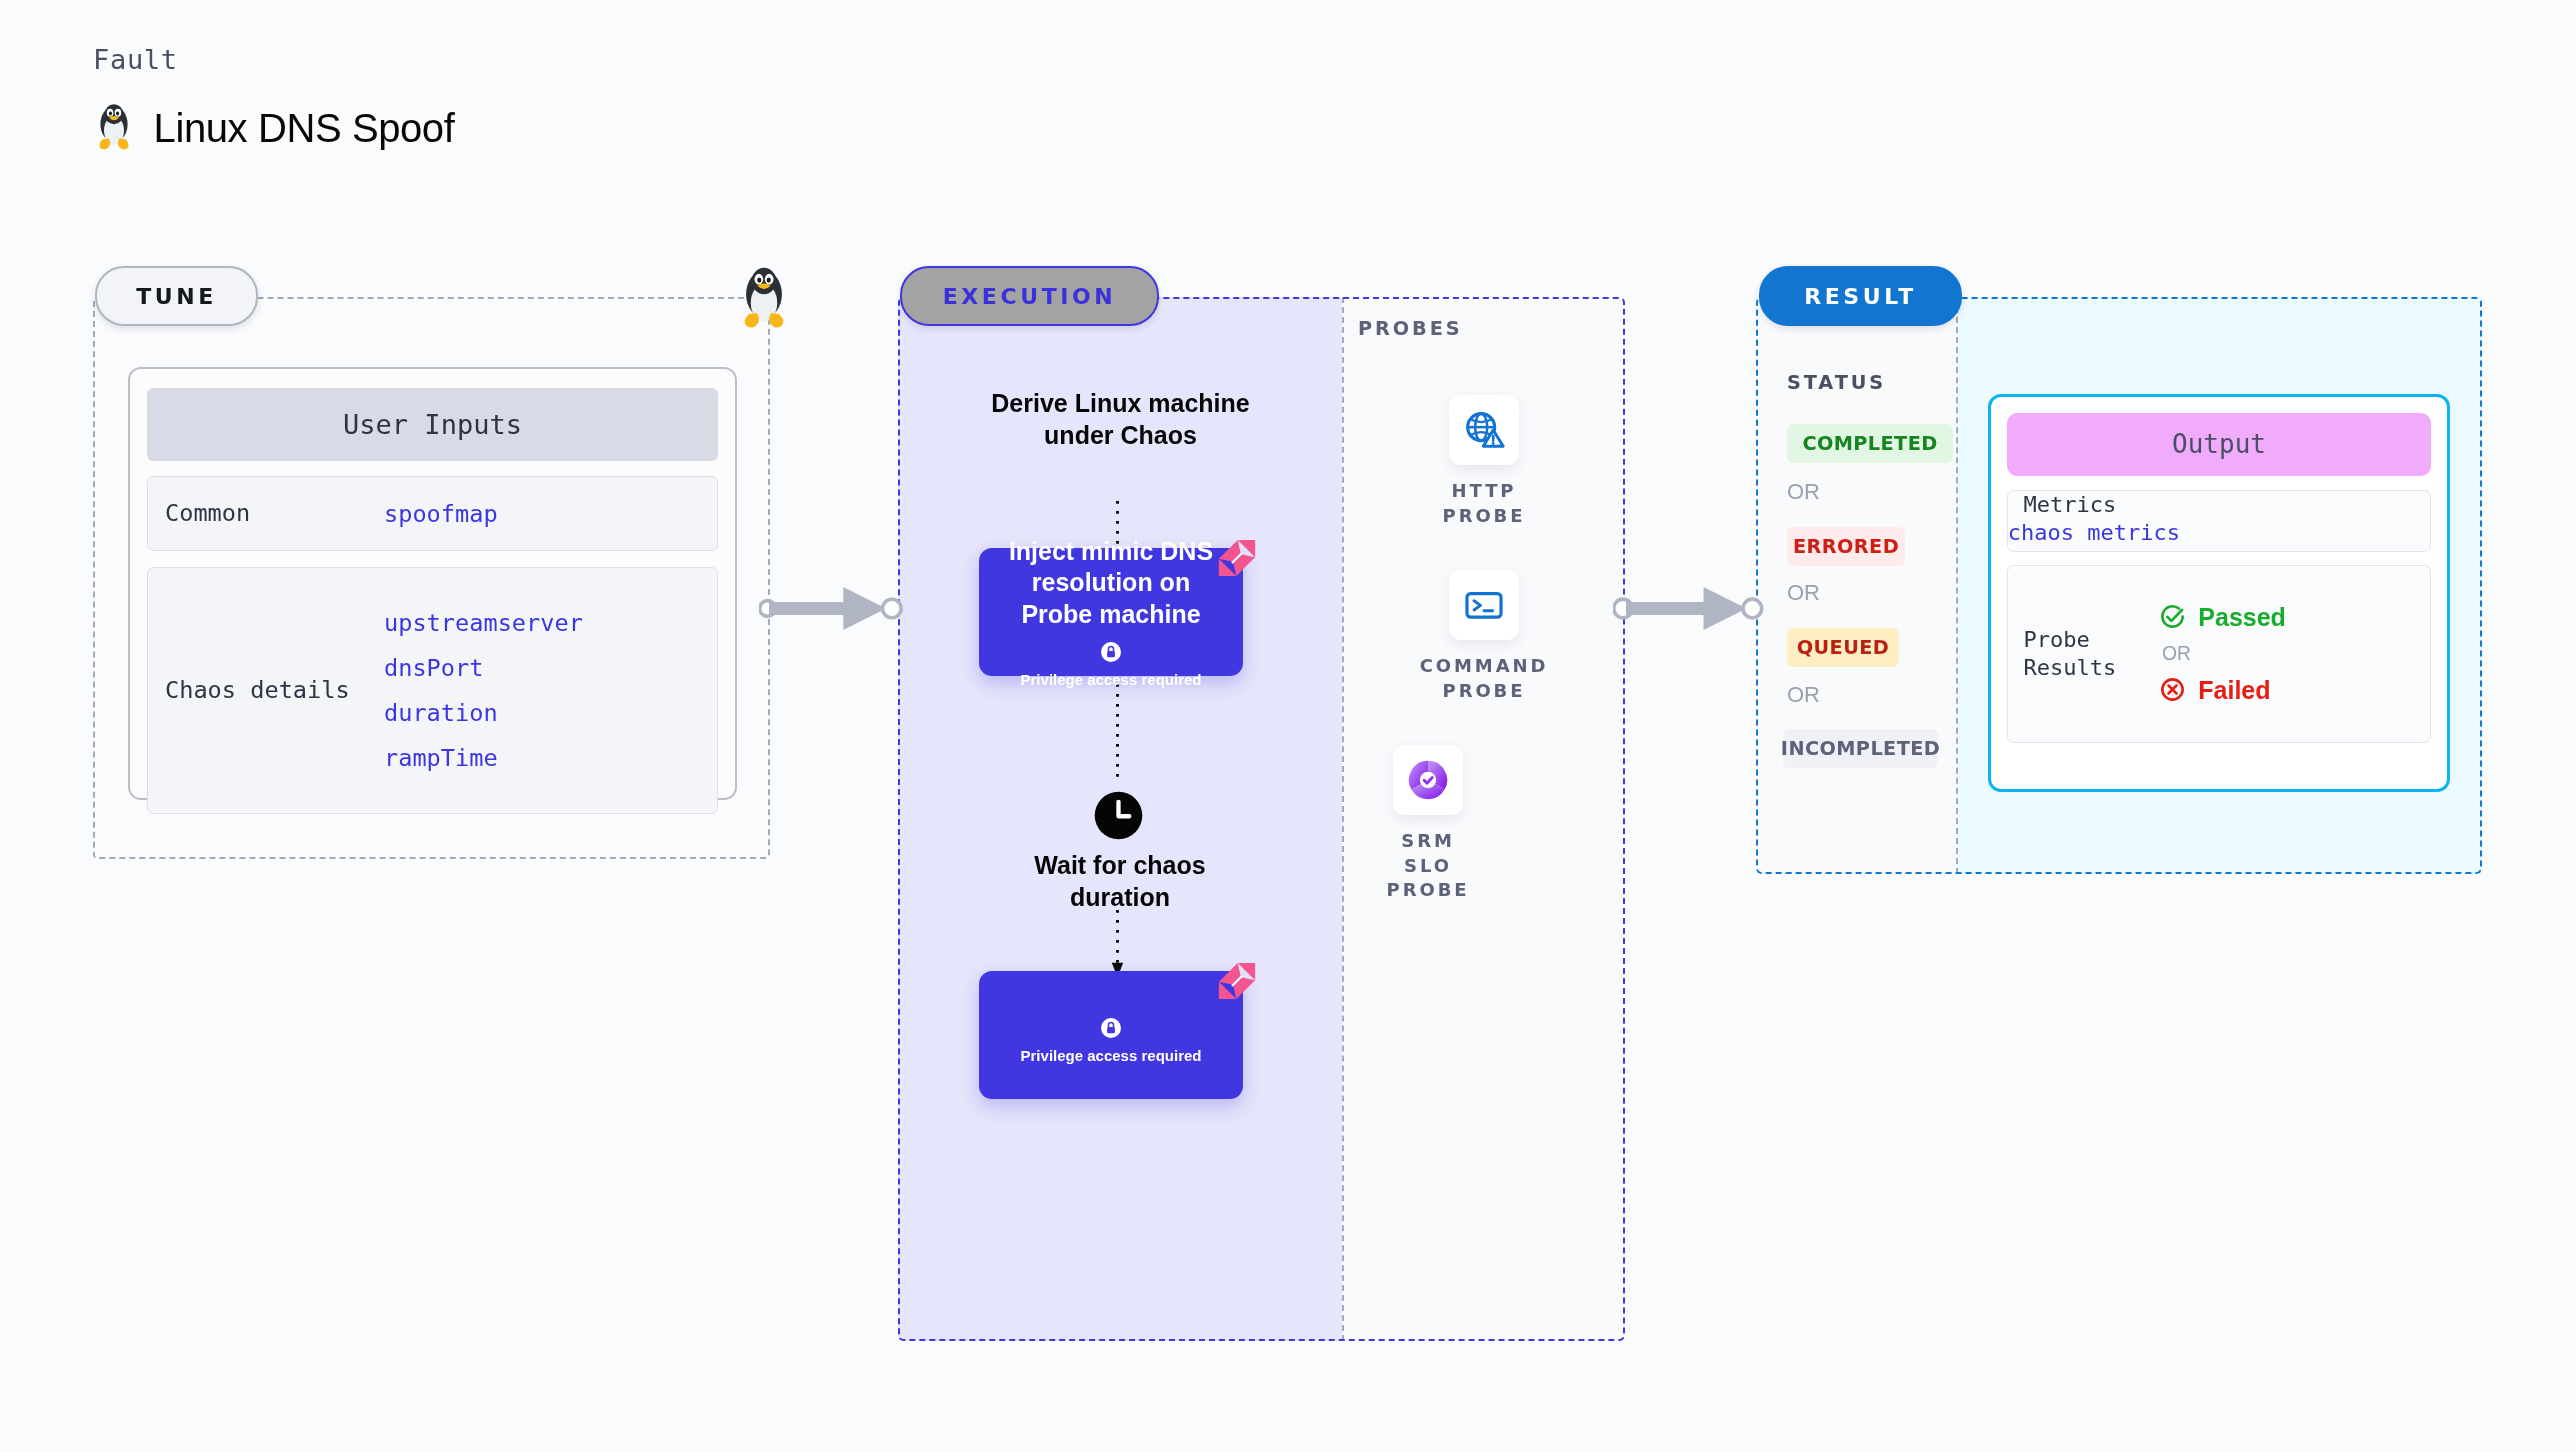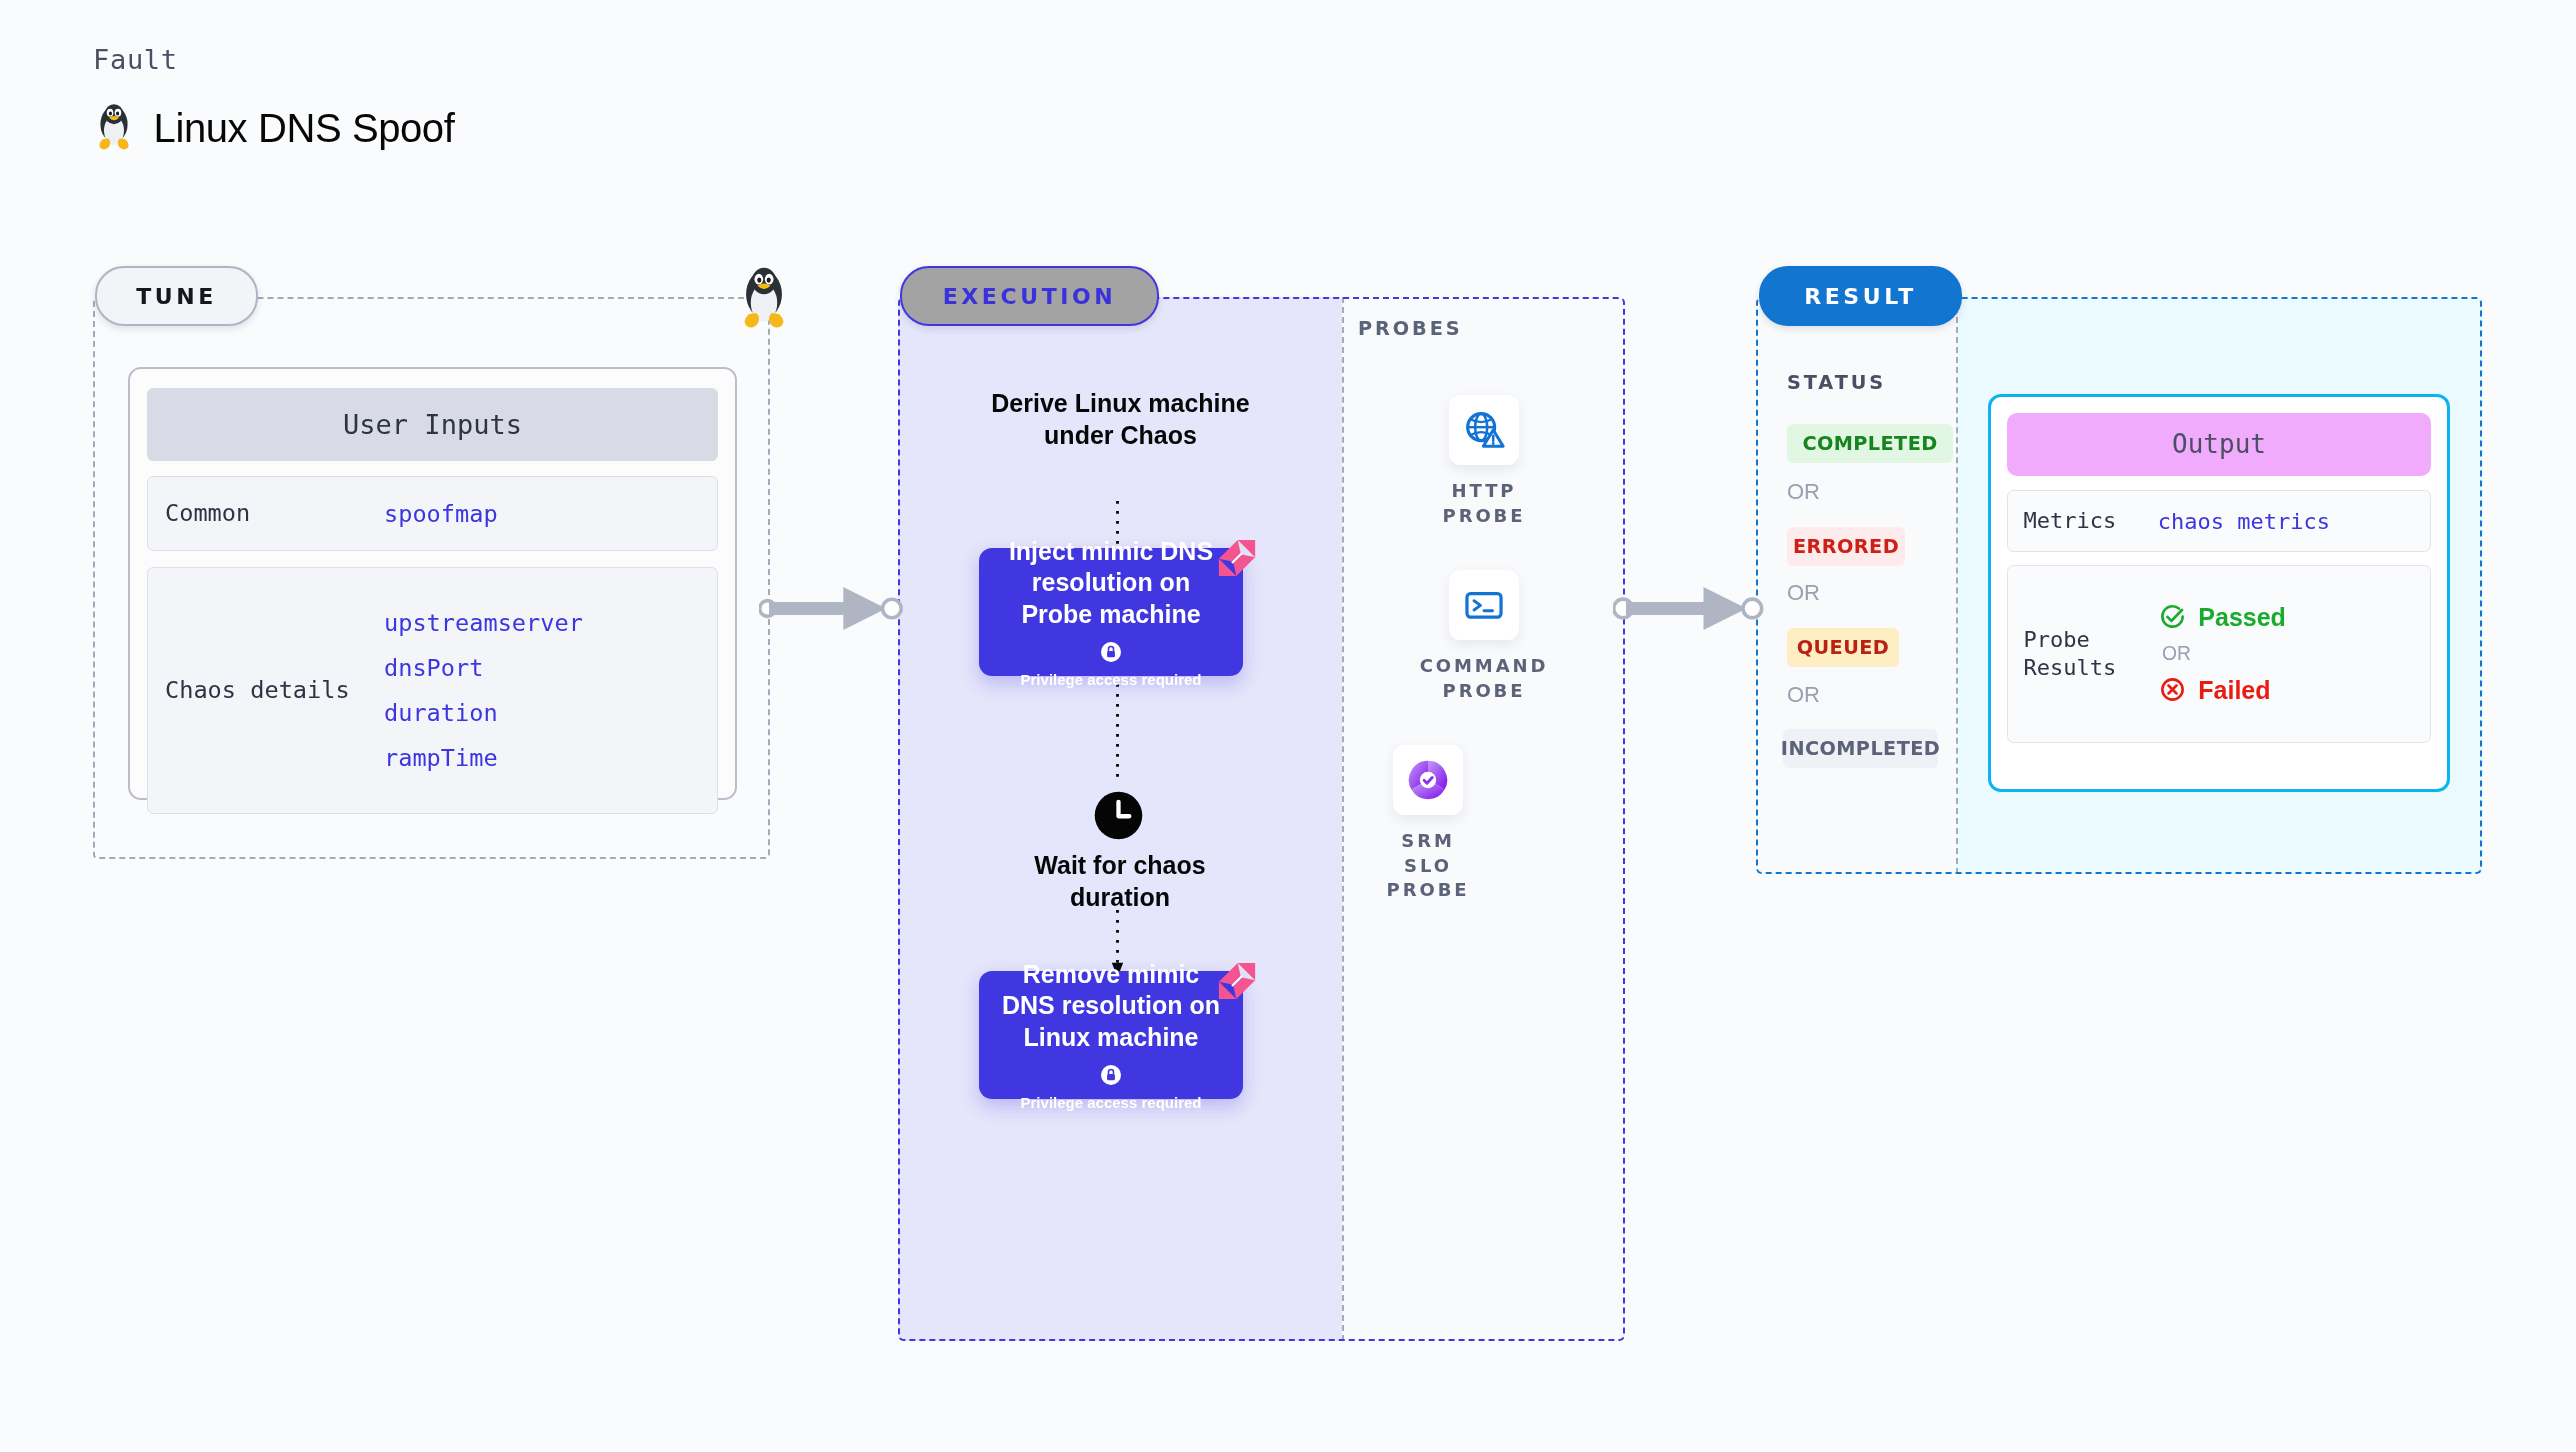--- a/index.html
+++ b/index.html
@@ -161,21 +161,21 @@
     position:absolute;left:1988px;top:394px;width:462px;height:398px;
     background:#fff;border:3.6px solid #0bb4ef;border-radius:13px;box-sizing:border-box;
   }
   #out-head{
     margin:15.8px 15.8px 0 15.8px;height:63px;background:#f0abfc;border-radius:10px;
     display:flex;align-items:center;justify-content:center;
     font-family:"DejaVu Sans Mono","Liberation Mono",monospace;font-size:26px;color:#4a4f63;
   }
   #out-metrics{
     margin:14.3px 15.8px 0 15.8px;height:62px;background:#fafbfd;border:1.4px solid #e1e4eb;border-radius:6.4px;
-    display:flex;align-items:center;box-sizing:border-box;
+    display:flex;box-sizing:border-box;flex-direction:column;
   }
   #out-probe{
     margin:13px 15.8px 0 15.8px;height:178px;background:#fafbfd;border:1.4px solid #e1e4eb;border-radius:6.4px;
     display:flex;align-items:center;box-sizing:border-box;
   }
   .out-key{
     font-family:"DejaVu Sans Mono","Liberation Mono",monospace;
     font-size:22px;color:#2f3444;width:150px;padding-left:15.8px;box-sizing:border-box;line-height:1.3;
   }
   .out-val-link{font-family:"DejaVu Sans Mono","Liberation Mono",monospace;font-size:22px;color:#3b36e0;}
@@ -305,21 +305,20 @@
 </div>
 
 <div class="exec-title" style="left:984px;top:849px;width:272px;">Wait for chaos duration</div>
 
 <svg class="dotted-arrow" style="left:1106px;top:910px;" width="23" height="70" viewBox="0 0 32 98">
   <line x1="16" y1="0" x2="16" y2="76" stroke="#0b0b0b" stroke-width="4" stroke-dasharray="4 10"></line>
   <polygon points="8,74 24,74 16,94" fill="#0b0b0b"></polygon>
 </svg>
 
 <div class="step-card" style="left:979px;top:971px;width:264px;height:128px;">
-  <div class="step-title">Remove mimic DNS resolution on Linux machine</div>
   <div class="priv">
     <span>
       <svg width="20" height="20" viewBox="0 0 28 28">
         <circle cx="14" cy="14" r="14" fill="#fff"></circle>
         <rect x="8.5" y="12.5" width="11" height="9" rx="2" fill="#4137e0"></rect>
         <path d="M10.5 12.5v-2.6a3.5 3.5 0 017 0v2.6" stroke="#4137e0" stroke-width="2.2" fill="none"></path>
       </svg>
     </span>
     <span class="priv-text">Privilege access required</span>
   </div>

